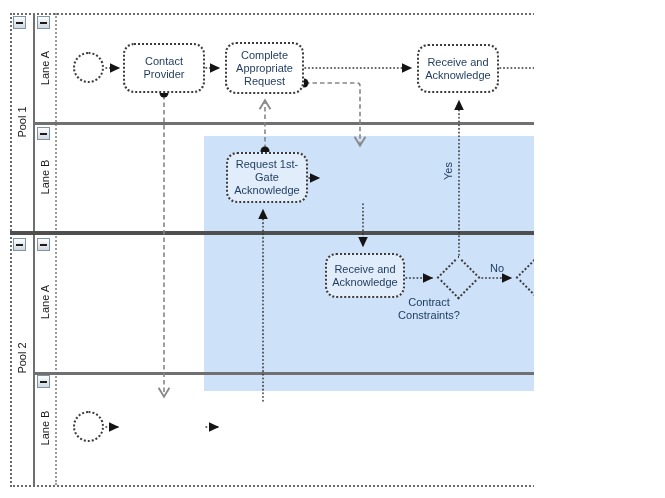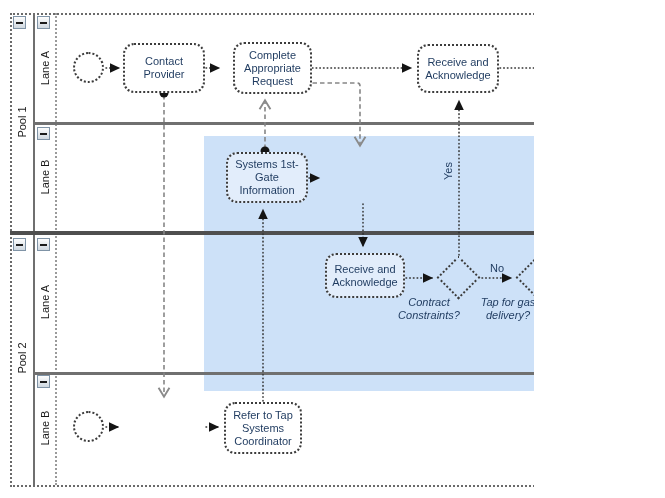--- a/index.html
+++ b/index.html
@@ -32,21 +32,21 @@
   .event{border:2px dotted #3c3c3c;border-radius:50%;background:#fff;
     box-sizing:border-box;cursor:pointer;}
   .event.blue{background:transparent;}
   .event .inner{position:absolute;inset:3px;border:2px dotted #3c3c3c;border-radius:50%;}
   .gateway{width:31px;height:31px;border:2px dotted #3c3c3c;transform:rotate(45deg);
     box-sizing:border-box;background:transparent;cursor:pointer;}
   .evt-label{font-size:13px;font-weight:bold;color:#101010;transform:translate(-50%,0);}
   .flow-label{font-size:11px;color:#1e3a5f;transform:translate(-50%,-50%);white-space:nowrap;}
   .flow-label.vert{transform:translate(-50%,-50%) rotate(-90deg);}
   .gw-label{font-size:11px;line-height:13px;color:#1e3a5f;text-align:center;
-    transform:translate(-50%,0);width:78px;font-style:italic;}
+    transform:translate(-50%,0);width:78px;}
   svg.connectors{position:absolute;left:0;top:0;width:665px;height:498px;pointer-events:none;}
   .seq{stroke:#2f2f2f;stroke-width:1.5;fill:none;stroke-dasharray:0.6 3.1;stroke-linecap:round;}
   .msg{stroke:#868686;stroke-width:1.6;fill:none;stroke-dasharray:4.5 3;}
 </style>
 </head>
 <body>
 
 <div id="canvas">
 
   <div class="abs highlight"></div>
@@ -116,40 +116,36 @@
     <circle cx="265" cy="151" r="4.5" fill="#141414"></circle>
     <circle cx="304" cy="83" r="4.5" fill="#141414"></circle>
   </svg>
 
   <div class="abs event" style="left:73px;top:52px;width:31px;height:31px"></div>
   <div class="abs event" style="left:73px;top:411px;width:31px;height:31px"></div>
 
   <div class="abs task" style="left:123px;top:43px;width:82px;height:50px">
       <span>Contact Provider</span>
     </div>
-  <div class="abs task" style="left:233px;top:42px;width:79px;height:52px">
+  <div class="abs task" style="left:225px;top:42px;width:79px;height:52px">
       <span>Complete Appropriate Request</span>
     </div>
   <div class="abs task" style="left:417px;top:44px;width:82px;height:49px">
       <span>Receive and Acknowledge</span>
     </div>
   <div class="abs task blue" style="left:226px;top:152px;width:82px;height:51px">
-      <span>Systems 1st-Gate Information</span>
+      <span>Request 1st-Gate Acknowledge</span>
     </div>
   <div class="abs task blue" style="left:325px;top:253px;width:80px;height:45px">
       <span>Receive and Acknowledge</span>
-    </div>
-  <div class="abs task" style="left:224px;top:402px;width:78px;height:52px">
-      <span>Refer to Tap Systems Coordinator</span>
     </div>
 
   <div class="abs gateway" style="left:443px;top:262px"></div>
   <div class="abs gateway" style="left:522px;top:262px"></div>
   <div class="abs gw-label" style="left:429px;top:296px">Contract Constraints?</div>
-  <div class="abs gw-label" style="left:508px;top:296px">Tap for gas delivery?</div>
 
   <div class="abs event" style="left:594px;top:53px;width:32px;height:32px">
       <div class="inner"></div>
     </div>
   <div class="abs event blue" style="left:593px;top:265px;width:31px;height:31px">
       <div class="inner"></div>
     </div>
   <div class="abs event blue" style="left:594px;top:318px;width:31px;height:31px">
       <div class="inner"></div>
     </div>

